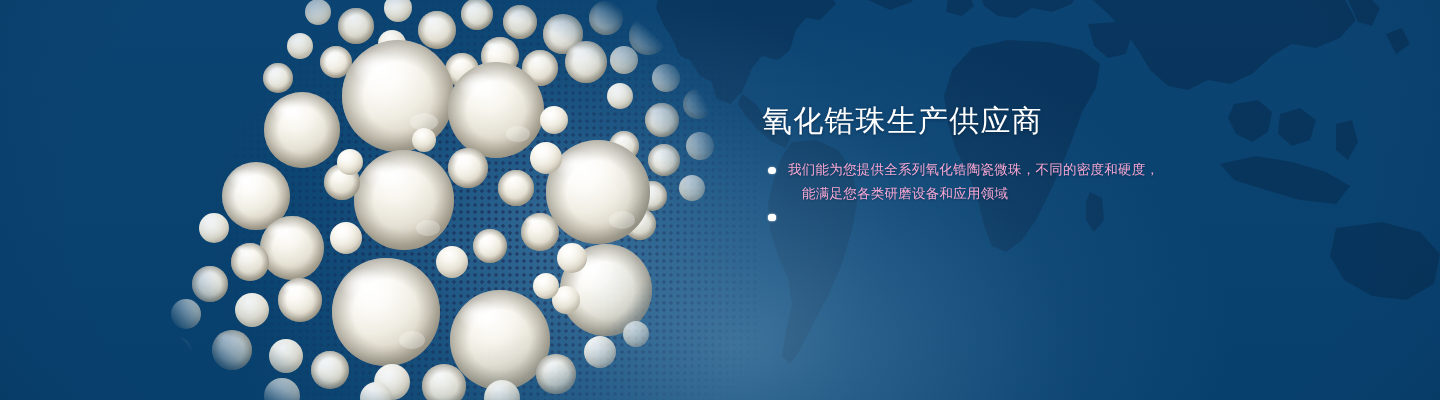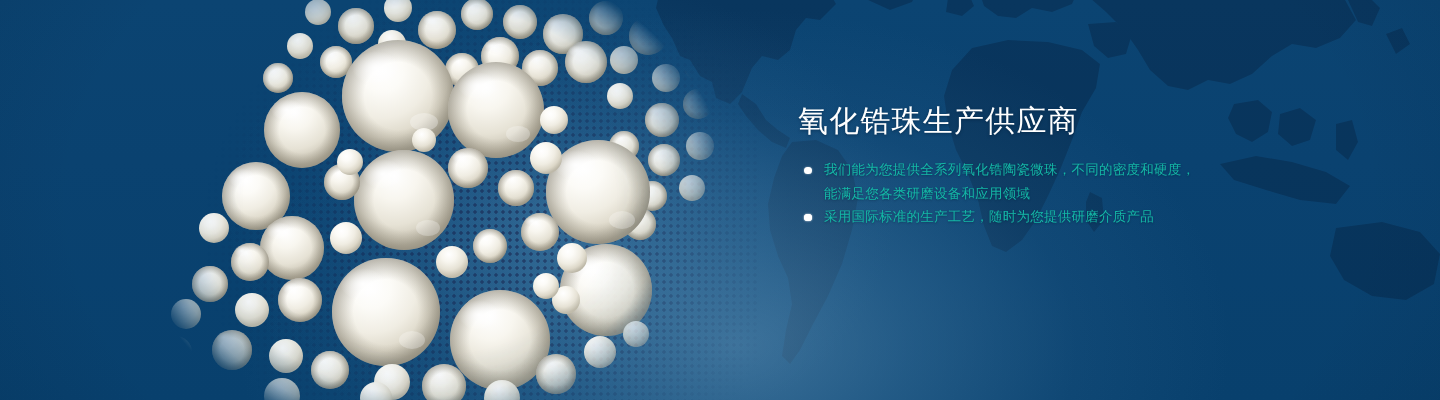--- a/index.html
+++ b/index.html
@@ -75,54 +75,54 @@
     width:760px; height:400px;
     pointer-events:none;
     -webkit-mask-image:radial-gradient(ellipse 300px 250px at 430px 200px, #000 0%, #000 62%, rgba(0,0,0,0.92) 78%, rgba(0,0,0,0.55) 90%, rgba(0,0,0,0) 100%);
             mask-image:radial-gradient(ellipse 300px 250px at 430px 200px, #000 0%, #000 62%, rgba(0,0,0,0.92) 78%, rgba(0,0,0,0.55) 90%, rgba(0,0,0,0) 100%);
   }
   .beads svg{ width:760px; height:400px; display:block; }
 
   
   .copy{
     position:absolute;
-    left:798px; top:104px;
+    left:762px; top:104px;
     width:470px;
   }
   .headline{
     color:#ffffff;
     font-size:30px;
     line-height:34px;
     font-weight:400;
     letter-spacing:1.2px;
     white-space:nowrap;
     text-shadow:0 1px 3px rgba(4,30,55,0.55);
   }
   .bullets{
     margin-top:20px;
     list-style:none;
   }
   .bullet{
     position:relative;
     padding-left:26px;
-    color:#14b8a6;
+    color:#f9a8d4;
     font-size:13.5px;
     line-height:23.5px;
     letter-spacing:0.25px;
     text-shadow:0 1px 2px rgba(4,30,55,0.45);
   }
   .bullet .dot{
     position:absolute;
     left:6px; top:8.5px;
     width:7.5px; height:7.5px;
     border-radius:50%;
     background:#ffffff;
     box-shadow:0 0 2px rgba(255,255,255,0.55);
   }
-  .bullet .l2{ display:block; }
+  .bullet .l2{ display:block;margin-left:14px; }
 </style>
 </head>
 <body>
 
 <div id="banner">
 
   <div class="bg-base"></div>
 
   <div class="worldmap">
     <svg viewBox="0 0 1440 430" preserveAspectRatio="none" aria-hidden="true">
@@ -394,18 +394,17 @@
       <li class="bullet">
         <span class="dot"></span>
         <span>我们能为您提供全系列氧化锆陶瓷微珠，不同的密度和硬度，</span>
         <span class="l2">能满足您各类研磨设备和应用领域</span>
       </li>
       <li class="bullet">
         <span class="dot"></span>
       </li>
       <li class="bullet">
         <span class="dot"></span>
-        <span>采用国际标准的生产工艺，随时为您提供研磨介质产品</span>
       </li>
     </ul>
   </div>
 
 </div>
 
 </body></html>

